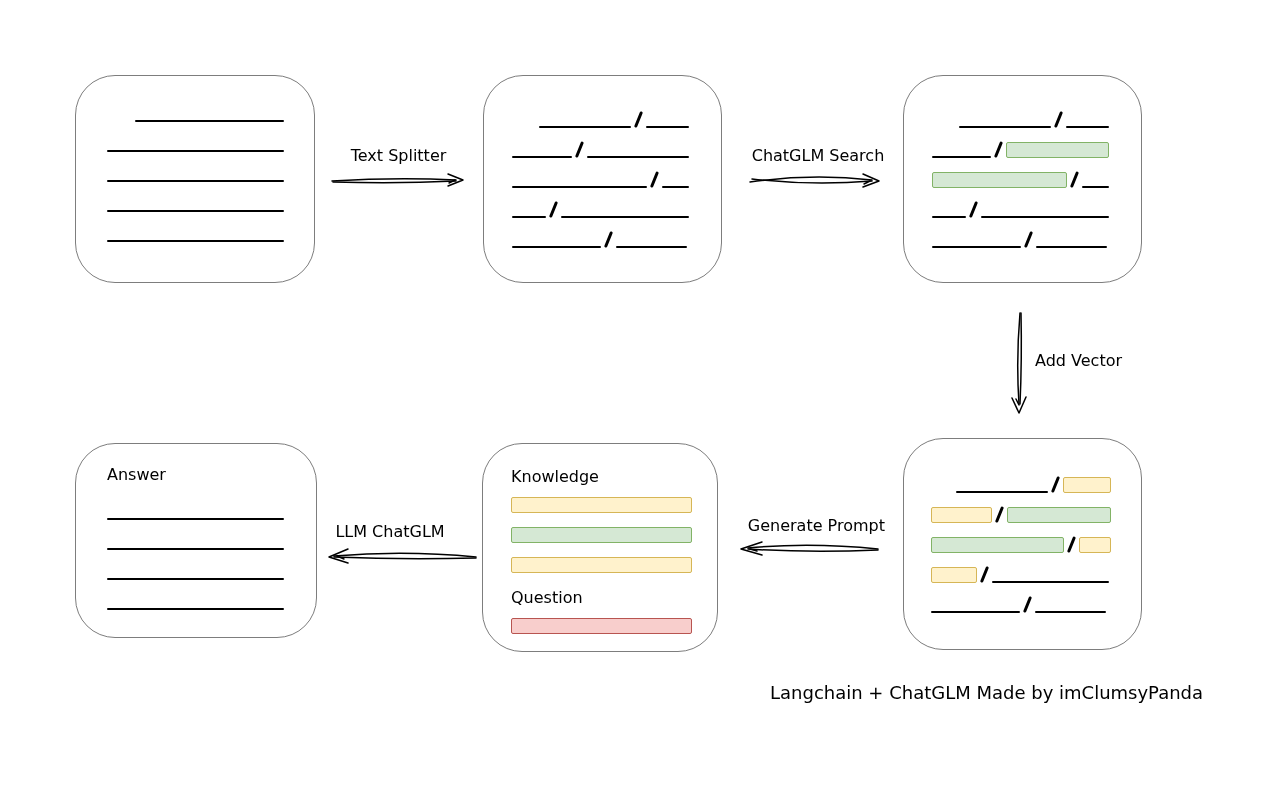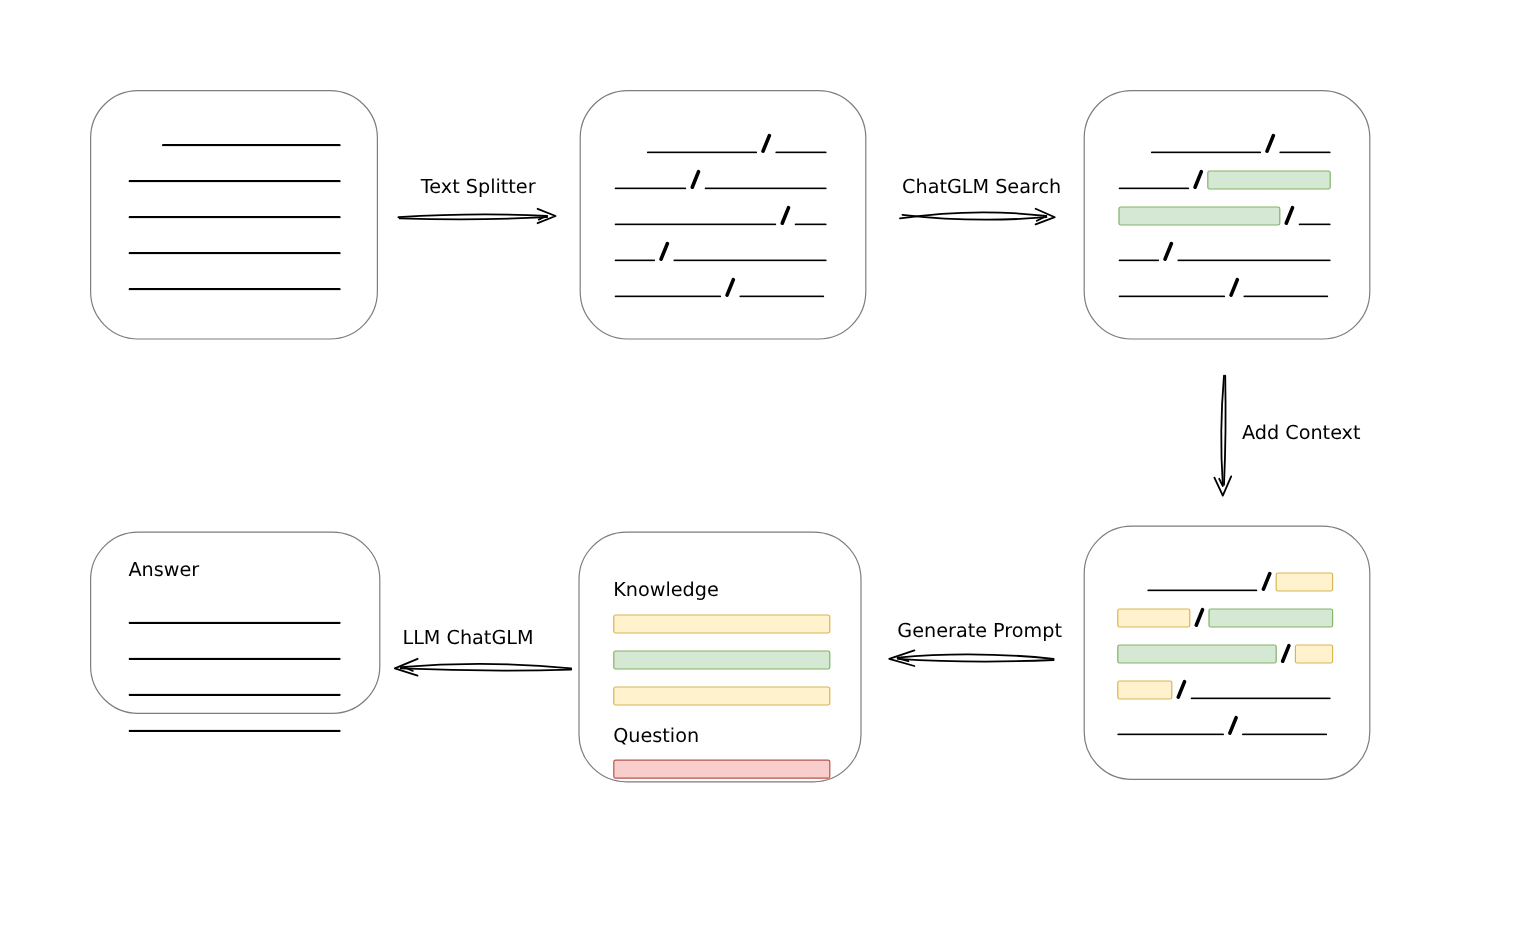--- a/index.html
+++ b/index.html
@@ -4,22 +4,22 @@
 <style>
   html,body{margin:0;padding:0;background:#ffffff;}
   body{font-family:"DejaVu Sans", sans-serif; color:#000;}
   .canvas{position:relative;width:1262px;height:792px;background:#fff;overflow:hidden;}
   .arrow-layer{position:absolute;left:0;top:0;}
   .node{position:absolute;background:#fff;border:1px solid #7d7d7d;border-radius:40px;box-sizing:border-box;}
   #node-document{left:75px;top:75px;width:240px;height:208px;padding:28px 30px 0 31px;}
   #node-split{left:483px;top:75px;width:239px;height:208px;padding:34px 32px 0 28px;}
   #node-vector{left:903px;top:75px;width:239px;height:208px;padding:34px 32px 0 28px;}
   #node-context{left:903px;top:438px;width:239px;height:212px;padding:36px 30px 0 27px;}
-  #node-prompt{left:482px;top:443px;width:236px;height:209px;padding:37px 25px 0 28px;}
-  #node-answer{left:75px;top:443px;width:242px;height:152px;padding:20px 32px 0 31px;}
+  #node-prompt{left:482px;top:443px;width:236px;height:209px;padding:22px 25px 0 28px;}
+  #node-answer{left:75px;top:443px;width:242px;height:195px;padding:20px 32px 0 31px;}
   .seg-row{display:flex;align-items:flex-end;gap:6px;height:18px;margin-bottom:12px;}
   .seg-row.end{justify-content:flex-end;}
   .seg-line{height:0;border-bottom:2px solid #000;margin-bottom:0px;border-radius:1px;}
   .seg-slash{width:3px;height:17px;background:#000;border-radius:2px;transform:rotate(22deg);}
   .seg-bar{height:16px;border:1.5px solid;border-radius:2px;box-sizing:border-box;}
   .node-label{font-size:16px;line-height:22px;height:22px;}
   #node-answer .node-label{margin-bottom:16px;}
   .k-label{margin-bottom:9px;}
   .q-label{margin-top:13px;margin-bottom:9px;}
   .prompt-rows .seg-row{height:16px;margin-bottom:14px;}
@@ -59,21 +59,21 @@
 
     <g>
       <path d="M476,557 Q405,550 334,556"></path>
       <path d="M476,558 Q405,560 334,557"></path>
       <path d="M348,549 L329,557 L348,563 M337,556 L344,559"></path>
     </g>
   </svg>
 
   <div class="arrow-label" style="left:332px;top:146px;width:133px;text-align:center;">Text Splitter</div>
   <div class="arrow-label" style="left:748px;top:146px;width:140px;text-align:center;">ChatGLM Search</div>
-  <div class="arrow-label" style="left:1035px;top:351px;">Add Context</div>
+  <div class="arrow-label" style="left:1035px;top:351px;">Add Vector</div>
   <div class="arrow-label" style="left:730px;top:516px;width:155px;text-align:right;">Generate Prompt</div>
   <div class="arrow-label" style="left:325px;top:522px;width:130px;text-align:center;">LLM ChatGLM</div>
 
   <div class="node" id="node-document">
     <div class="rows">
         <div class="seg-row end">
           <div class="seg-line" style="width: 149px;"></div>
         </div>
         <div class="seg-row">
           <div class="seg-line" style="width: 179px;"></div>
@@ -212,14 +212,15 @@
         </div>
         <div class="seg-row">
           <div class="seg-line" style="width: 179px;"></div>
         </div>
         <div class="seg-row">
           <div class="seg-line" style="width: 179px;"></div>
         </div>
       </div>
   </div>
 
+  <div class="caption">Langchain + ChatGLM Made by imClumsyPanda</div>
 
 </div>
 
 </body></html>

